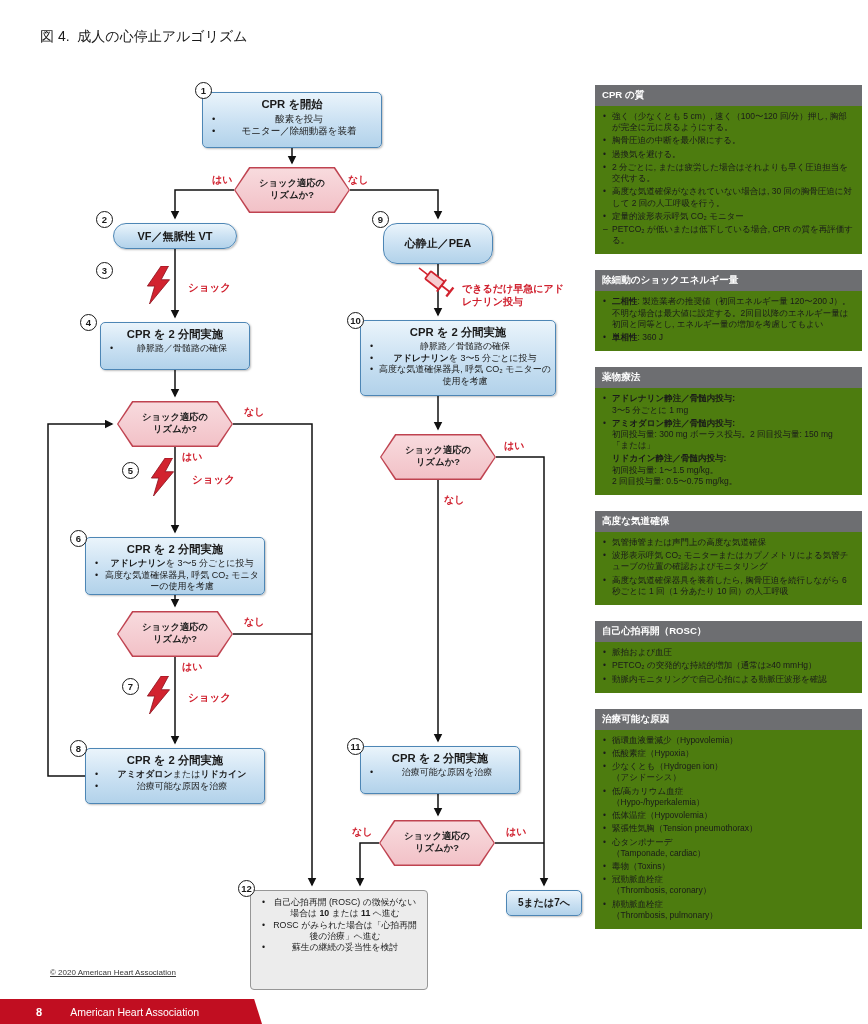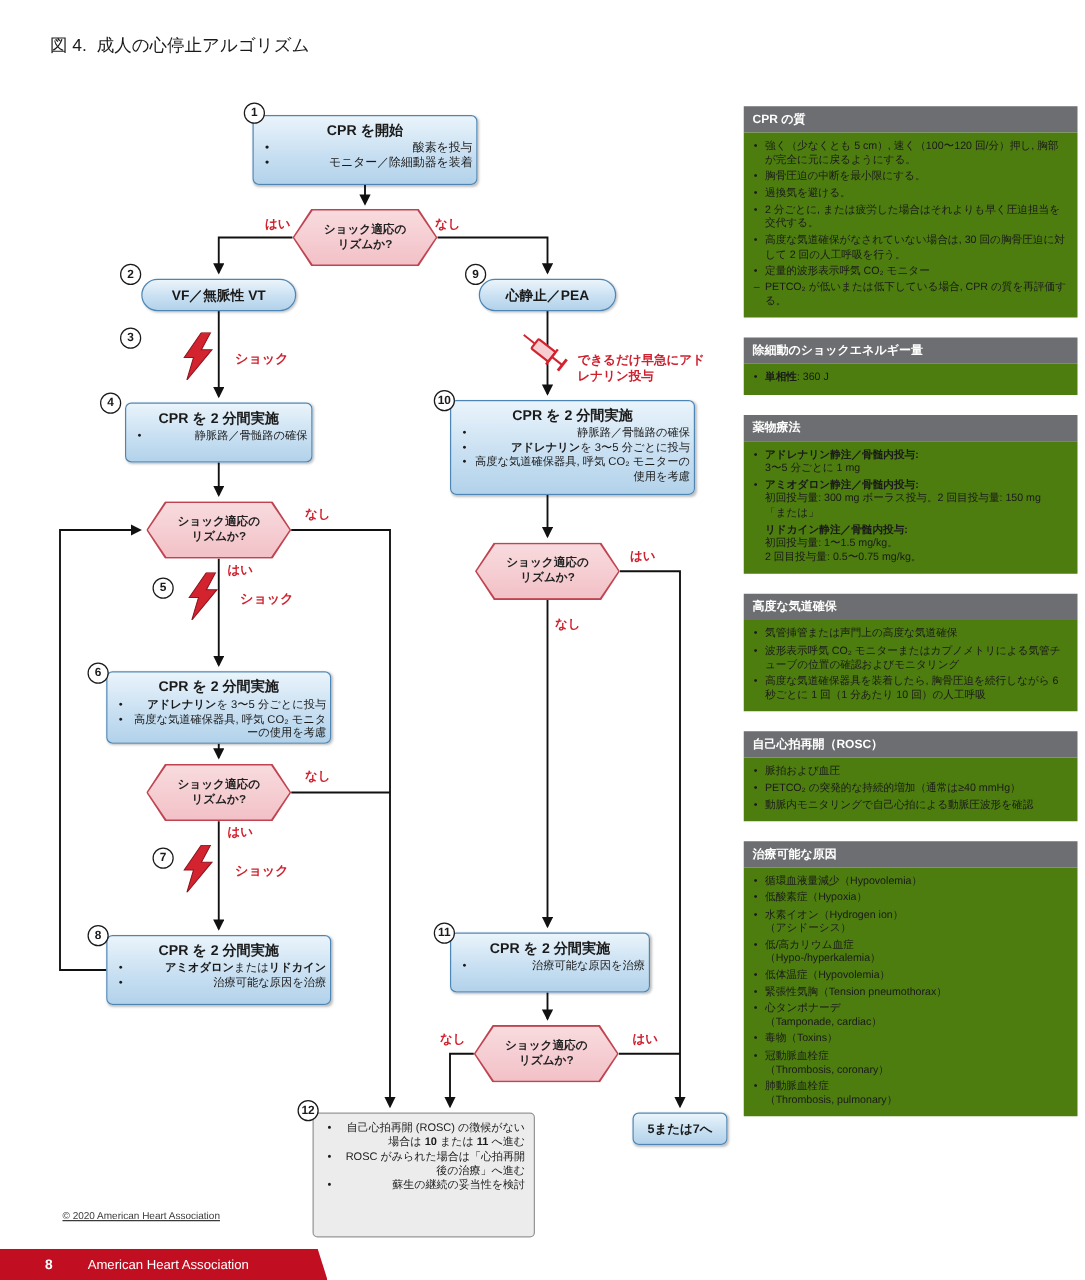--- a/index.html
+++ b/index.html
@@ -6,21 +6,21 @@
   body{font-family:"Liberation Sans","DejaVu Sans",sans-serif;background:#fff;color:#1a1a1a;}
   .page{position:relative;width:868px;height:1024px;background:#fff;overflow:hidden;}
   .ttl{position:absolute;left:40px;top:28px;font-size:14px;font-weight:normal;white-space:pre;}
   .arrows{position:absolute;left:0;top:0;z-index:1;pointer-events:none;}
   .bluebox{position:absolute;z-index:2;background:linear-gradient(180deg,#eaf4fb 0%,#c9e0f2 55%,#b2d2ea 100%);
     border:1.4px solid #4d86b5;border-radius:5px;box-shadow:1px 1px 2px rgba(0,0,0,.25);box-sizing:border-box;}
   .pill{border-radius:14px;display:flex;align-items:center;justify-content:center;font-weight:bold;font-size:11px;}
   .gotobox{display:flex;align-items:center;justify-content:center;font-weight:bold;font-size:10px;}
   .box-title{font-size:11.3px;font-weight:bold;text-align:center;margin:4px 2px 1px;}
   .box-list{list-style:none;margin:1px 0 0;padding:0 3px 2px 9px;}
-  .box-list li{position:relative;padding-left:8px;font-size:9px;line-height:1.28;text-align:right;white-space:pre-line;}
+  .box-list li{position:relative;padding-left:8px;font-size:9px;line-height:1.28;text-align:center;white-space:pre-line;}
   .box-list li.dot::before{content:"\2022";position:absolute;left:0;top:0;}
   .box-list.lg li{font-size:9.5px;}
   .graybox{position:absolute;z-index:2;background:#ececec;border:1px solid #969696;border-radius:4px;box-sizing:border-box;padding:5px 4px 3px 2px;}
   .graybox .box-list li{font-size:8.8px;}
   .hex{position:absolute;z-index:3;}
   .hex-outer{position:absolute;inset:0;background:#bf4350;clip-path:polygon(13% 0,87% 0,100% 50%,87% 100%,13% 100%,0 50%);}
   .hex-inner{position:absolute;inset:1.4px;background:linear-gradient(180deg,#f8dbde 0%,#f2c1c7 100%);
     clip-path:polygon(13% 0,87% 0,100% 50%,87% 100%,13% 100%,0 50%);
     display:flex;align-items:center;justify-content:center;text-align:center;
     font-size:9.3px;font-weight:bold;color:#222;line-height:1.25;white-space:pre-line;}
@@ -90,21 +90,21 @@
     <div class="hex-outer"></div>
     <div class="hex-inner">ショック適応の
 リズムか?</div>
   </div>
   <div class="rlab" style="left:212px;top:174px">はい</div>
   <div class="rlab" style="left:348px;top:174px">なし</div>
 
   <div class="numc" style="left:96px;top:211px">2</div>
   <div class="bluebox pill" style="left:113px;top:223px;width:124px;height:26px">VF／無脈性 VT</div>
   <div class="numc" style="left:372px;top:211px">9</div>
-  <div class="bluebox pill" style="left:383px;top:223px;width:110px;height:26px">心静止／PEA</div>
+  <div class="bluebox pill" style="left:383px;top:223px;width:110px;height:41px">心静止／PEA</div>
 
   <div class="numc" style="left:96px;top:262px">3</div>
   <svg class="bolt" style="left:146px;top:266px" width="26" height="38" viewBox="0 0 24 36">
     <path d="M14 0 L1 19 L8 19 L3 36 L22 13 L14 13 L21 0 Z" fill="#d2232f" stroke="#8e1420" stroke-width="0.8"></path>
   </svg>
   <div class="rlab" style="left:188px;top:281px;font-size:10.5px">ショック</div>
 
   <svg class="syr" style="left:414px;top:272px" width="46" height="20" viewBox="0 0 48 20">
     <g stroke="#d2232f" fill="none">
       <line x1="0" y1="10" x2="12" y2="10" stroke-width="1.6"></line>
@@ -225,20 +225,21 @@
           <li class="dot">過換気を避ける。</li>
           <li class="dot">2 分ごとに, または疲労した場合はそれよりも早く圧迫担当を交代する。</li>
           <li class="dot">高度な気道確保がなされていない場合は, 30 回の胸骨圧迫に対して 2 回の人工呼吸を行う。</li>
           <li class="dot">定量的波形表示呼気 CO₂ モニター</li>
           <li class="dash">PETCO₂ が低いまたは低下している場合, CPR の質を再評価する。</li>
         </ul>
     </section>
     <section class="sb-sec">
       <div class="sb-head">除細動のショックエネルギー量</div>
       <ul class="sb-body">
+          <li class="dot"><b>二相性</b>: 製造業者の推奨値（初回エネルギー量 120〜200 J）。不明な場合は最大値に設定する。2回目以降のエネルギー量は初回と同等とし, エネルギー量の増加を考慮してもよい</li>
           <li class="dot"><b>単相性</b>: 360 J</li>
         </ul>
     </section>
     <section class="sb-sec">
       <div class="sb-head">薬物療法</div>
       <ul class="sb-body">
           <li class="dot"><b>アドレナリン静注／骨髄内投与:</b>
 3〜5 分ごとに 1 mg</li>
           <li class="dot"><b>アミオダロン静注／骨髄内投与:</b>
 初回投与量: 300 mg ボーラス投与。2 回目投与量: 150 mg
@@ -262,21 +263,21 @@
           <li class="dot">脈拍および血圧</li>
           <li class="dot">PETCO₂ の突発的な持続的増加（通常は≥40 mmHg）</li>
           <li class="dot">動脈内モニタリングで自己心拍による動脈圧波形を確認</li>
         </ul>
     </section>
     <section class="sb-sec">
       <div class="sb-head">治療可能な原因</div>
       <ul class="sb-body">
           <li class="dot">循環血液量減少（Hypovolemia）</li>
           <li class="dot">低酸素症（Hypoxia）</li>
-          <li class="dot">水素イオン（Hydrogen ion）
+          <li class="dot">少なくとも（Hydrogen ion）
 （アシドーシス）</li>
           <li class="dot">低/高カリウム血症
 （Hypo-/hyperkalemia）</li>
           <li class="dot">低体温症（Hypovolemia）</li>
           <li class="dot">緊張性気胸（Tension pneumothorax）</li>
           <li class="dot">心タンポナーデ
 （Tamponade,  cardiac）</li>
           <li class="dot">毒物（Toxins）</li>
           <li class="dot">冠動脈血栓症
 （Thrombosis, coronary）</li>

